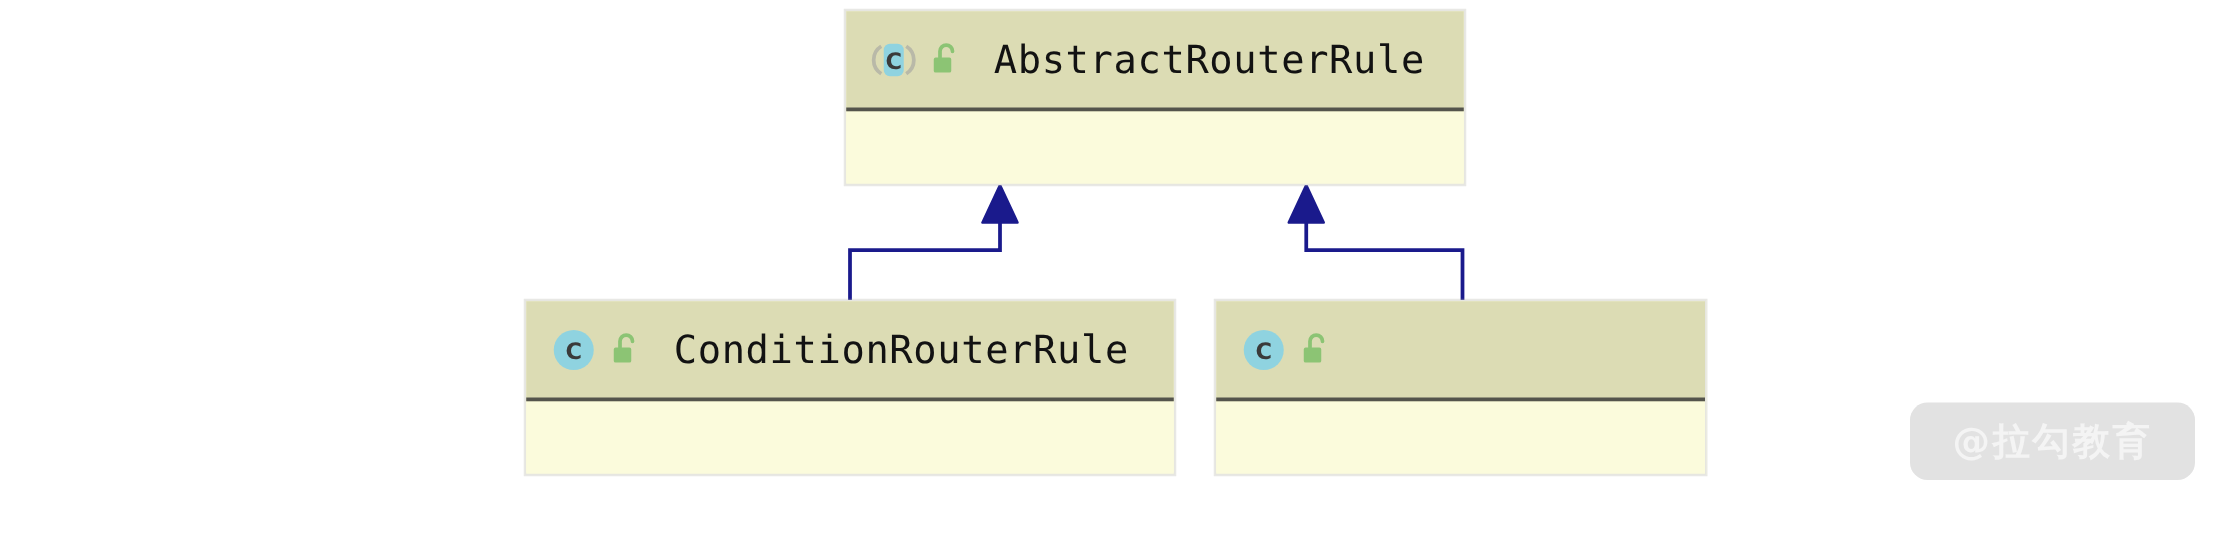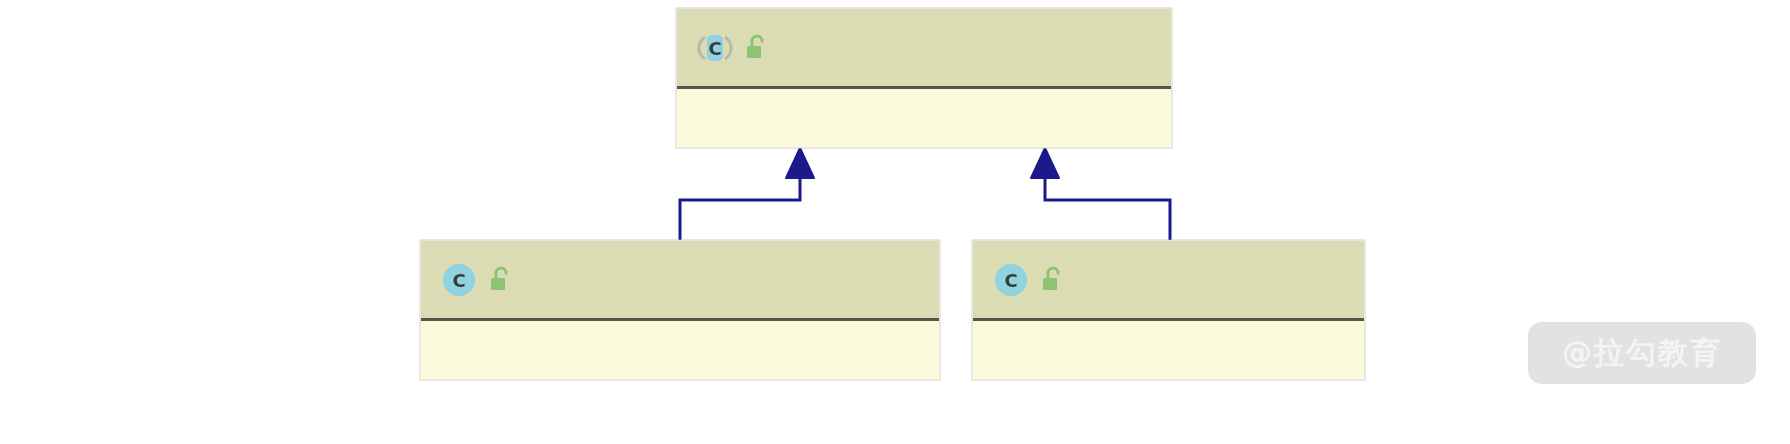--- a/index.html
+++ b/index.html
@@ -120,38 +120,40 @@
 
           <text x="20" y="27" text-anchor="middle" font-family="'DejaVu Sans', sans-serif" font-size="18" font-weight="bold" fill="#3a3a3a">C</text>
         </svg>
       </span>
       <span class="lock-slot" style="width:26px; height:30px; margin-left:8px;">
         <svg width="26" height="30" viewBox="0 0 26 30">
           <path d="M 9 13 L 9 8 A 5 5 0 0 1 19 8" fill="none" stroke="#8cc474" stroke-width="3" stroke-linecap="round"></path>
           <rect x="4" y="13" width="14" height="12" rx="1.5" ry="1.5" fill="#8cc474"></rect>
         </svg>
       </span>
+      <span class="uml-title" style="font-size:31px; margin-left:26px;">AbstractRouterRule</span>
     </div>
     <div class="uml-body" style="height:57px;"></div>
   </div>
 
   <div class="uml-class" id="class-condition-router-rule" style="left:420px; top:240px; width:520px; height:140px;">
     <div class="uml-header" style="height:80px; padding-left:18px;">
       <span class="icon-slot" style="width:40px; height:40px;">
         <svg width="40" height="40" viewBox="0 0 40 40">
           <circle cx="20" cy="20" r="16" fill="#8fd3e0"></circle>
           <text x="20" y="27" text-anchor="middle" font-family="'DejaVu Sans', sans-serif" font-size="18" font-weight="bold" fill="#3a3a3a">C</text>
         </svg>
       </span>
       <span class="lock-slot" style="width:26px; height:30px; margin-left:8px;">
         <svg width="26" height="30" viewBox="0 0 26 30">
           <path d="M 9 13 L 9 8 A 5 5 0 0 1 19 8" fill="none" stroke="#8cc474" stroke-width="3" stroke-linecap="round"></path>
           <rect x="4" y="13" width="14" height="12" rx="1.5" ry="1.5" fill="#8cc474"></rect>
         </svg>
       </span>
+      <span class="uml-title" style="font-size:31px; margin-left:26px;">ConditionRouterRule</span>
     </div>
     <div class="uml-body" style="height:57px;"></div>
   </div>
 
   <div class="uml-class" id="class-tag-router-rule" style="left:972px; top:240px; width:393px; height:140px;">
     <div class="uml-header" style="height:80px; padding-left:18px;">
       <span class="icon-slot" style="width:40px; height:40px;">
         <svg width="40" height="40" viewBox="0 0 40 40">
           <circle cx="20" cy="20" r="16" fill="#8fd3e0"></circle>
           <text x="20" y="27" text-anchor="middle" font-family="'DejaVu Sans', sans-serif" font-size="18" font-weight="bold" fill="#3a3a3a">C</text>

